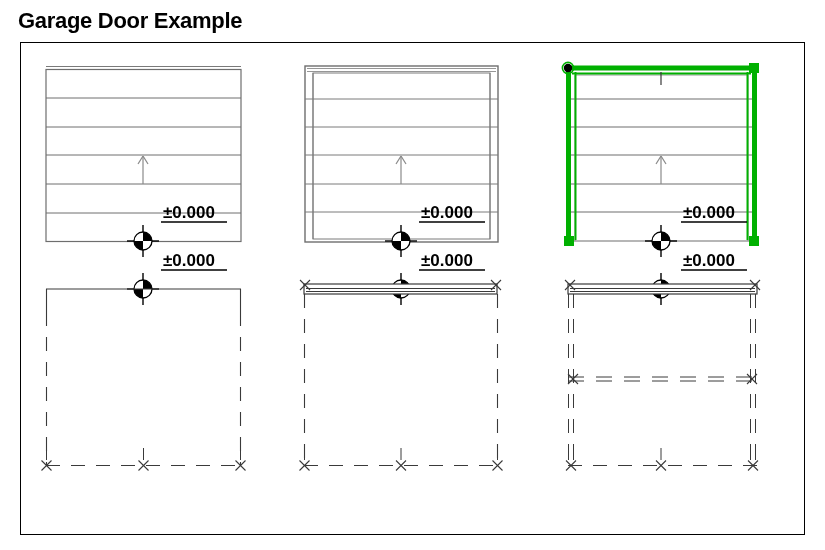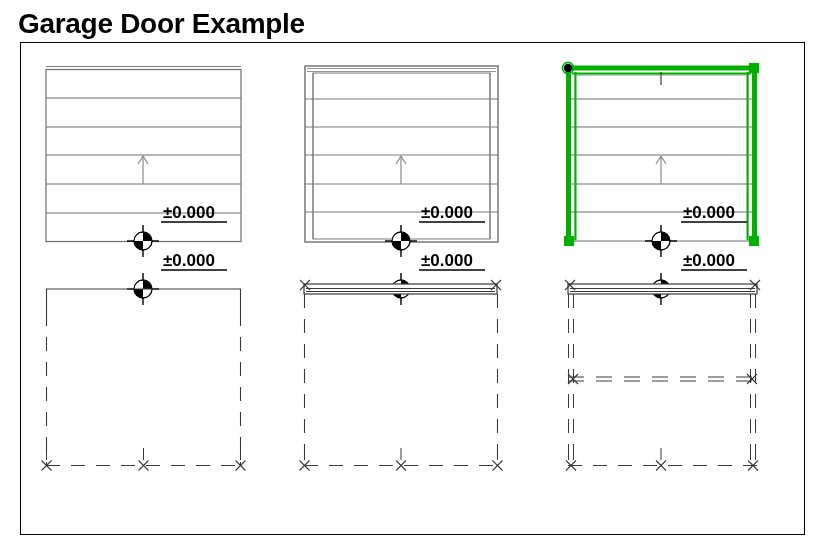--- a/index.html
+++ b/index.html
@@ -11,21 +11,21 @@
     width: 825px;
     height: 550px;
     font-family: "Liberation Sans", sans-serif;
     overflow: hidden;
     position: relative;
   }
   #page-title {
     position: absolute;
     left: 18px;
     top: 8px;
-    font-size: 28px;
+    font-size: 22px;
     font-weight: bold;
     color: #000000;
     letter-spacing: -0.3px;
     white-space: nowrap;
   }
   #drawing-frame {
     position: absolute;
     left: 20px;
     top: 42px;
     width: 785px;

